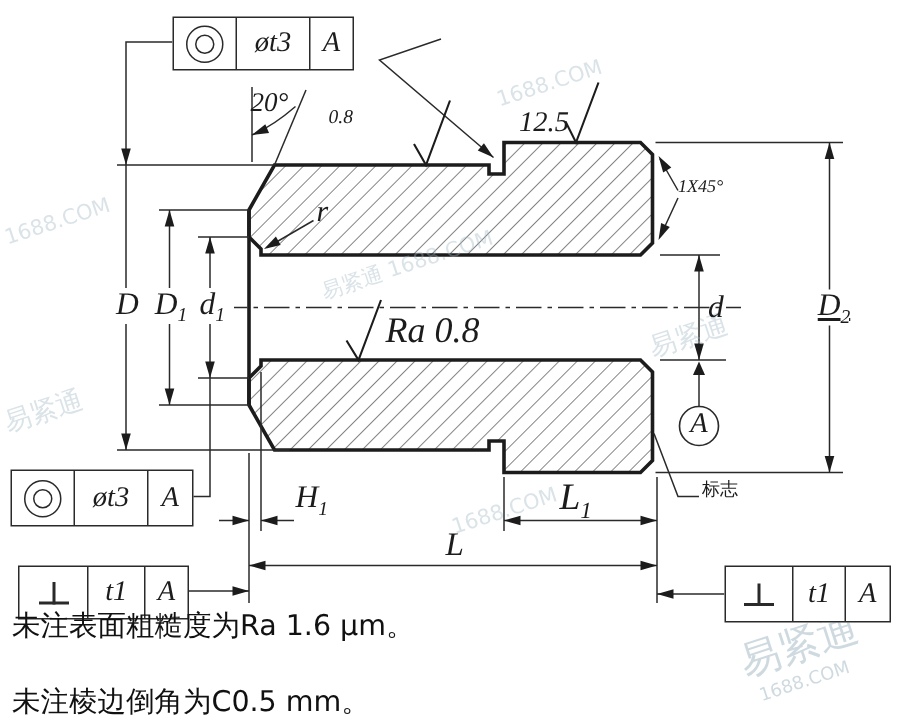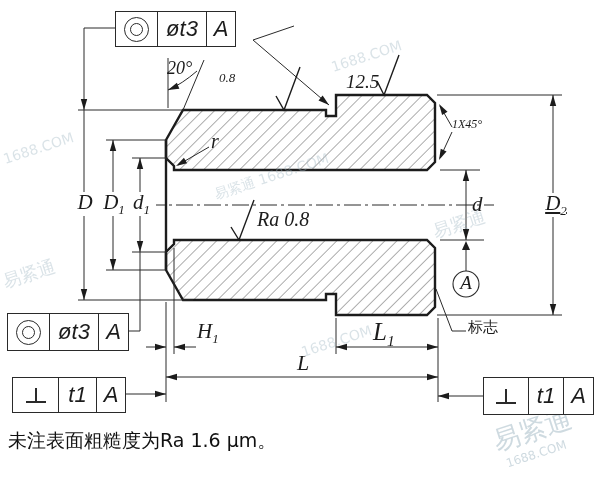--- a/index.html
+++ b/index.html
@@ -5,22 +5,22 @@
   html,body{margin:0;padding:0;background:#fff;}
   .stage{position:relative;width:600px;height:484px;background:#fff;overflow:hidden;
          font-family:"Liberation Serif",serif;color:#1c1c1c;}
   .stage svg{position:absolute;left:0;top:0;}
   .lbl{position:absolute;font-style:italic;white-space:nowrap;line-height:1;color:#1c1c1c;}
   .lbl sub{font-size:0.62em;line-height:1;}
   .dimlbl{text-align:center;background:#fff;padding:0 1px;}
   .cjk{font-style:normal;font-family:"DejaVu Sans","Liberation Sans",sans-serif;}
   .fcf{position:absolute;display:flex;background:#fff;border:1.4px solid #2a2a2a;}
   .fcf .cell{display:flex;align-items:center;justify-content:center;
-             font-style:italic;font-size:22px;border-right:1.4px solid #2a2a2a;
-             font-family:Liberation Sans, sans-serif;}
+             font-style:italic;font-size:19px;border-right:1.4px solid #2a2a2a;
+             font-family:Liberation Serif, serif;}
   .fcf .cell:last-child{border-right:none;}
   .conc{width:23px;height:23px;border:1.7px solid #2a2a2a;border-radius:50%;
         display:flex;align-items:center;justify-content:center;}
   .conc i{width:11px;height:11px;border:1.7px solid #2a2a2a;border-radius:50%;display:block;}
   .perp{position:relative;width:20px;height:15px;display:block;}
   .perp::before{content:"";position:absolute;left:9px;top:0;width:2px;height:15px;background:#2a2a2a;}
   .perp::after{content:"";position:absolute;left:0;bottom:0;width:20px;height:2px;background:#2a2a2a;}
   .wm{position:absolute;color:#9fb6c2;opacity:.38;transform:rotate(-18deg);
       font-family:"DejaVu Sans","Liberation Sans",sans-serif;pointer-events:none;font-size:14px;}
   .note{position:absolute;font-family:"DejaVu Sans","Liberation Sans",sans-serif;
@@ -127,21 +127,21 @@
   <div class="wm" style="left:492px;top:412px;font-size:27px;opacity:.5;">易紧通</div>
   <div class="wm" style="left:505px;top:447px;font-size:12px;opacity:.5;">1688.COM</div>
 
 
   <div class="lbl" style="left:167px;top:59px;font-size:18px;">20°</div>
 
   <div class="lbl" style="left:219px;top:71px;font-size:13px;">0.8</div>
 
   <div class="lbl" style="left:346px;top:72px;font-size:19px;">12.5</div>
 
-  <div class="lbl" style="left:257px;top:209px;font-size:20px;">Ra 0.8</div>
+  <div class="lbl" style="left:257px;top:209px;font-size:24px;">Ra 0.8</div>
 
   <div class="lbl" style="left:211px;top:131px;font-size:20px;">r</div>
 
   <div class="lbl" style="left:452px;top:118px;font-size:12px;">1X45°</div>
 
   <div class="lbl dimlbl" style="left:71px;top:192px;width:26px;font-size:21px;">
     <span>D</span><sub></sub></div>
   <div class="lbl dimlbl" style="left:98px;top:192px;width:30px;font-size:21px;">
     <span>D</span><sub>1</sub></div>
   <div class="lbl dimlbl" style="left:127px;top:192px;width:27px;font-size:21px;">
@@ -151,21 +151,21 @@
   <div class="lbl dimlbl" style="left:539px;top:193px;width:32px;font-size:21px;text-decoration:underline;">
     <span>D</span><sub>2</sub></div>
   <div class="lbl" style="left:197px;top:321px;font-size:21px;">
     <span>H</span><sub>1</sub></div>
   <div class="lbl" style="left:373px;top:319px;font-size:25px;">
     <span>L</span><sub>1</sub></div>
   <div class="lbl" style="left:297px;top:352px;font-size:22px;">
     <span>L</span><sub></sub></div>
 
   <div class="lbl" style="left:458px;top:273px;width:16px;text-align:center;font-size:19px;">A</div>
-  <div class="lbl cjk" style="left:468px;top:320px;font-size:15px;">标志</div>
+  <div class="lbl cjk" style="left:468px;top:320px;font-size:12px;">标志</div>
 
   <div class="fcf" style="left:115px;top:11px;height:34px;">
     <span class="cell" style="width:41px;">
       <span class="conc">
           <i></i>
         </span>
       </span>
     <span class="cell" style="width:48px;">øt3</span>
     <span class="cell" style="width:28px;">A</span>
   </div>
@@ -189,15 +189,16 @@
   </div>
 
   <div class="fcf" style="left:483px;top:377px;height:36px;">
     <span class="cell" style="width:44px;">
       <span class="perp"></span>
       </span>
     <span class="cell" style="width:34px;">t1</span>
     <span class="cell" style="width:29px;">A</span>
   </div>
 
-  <div class="note" style="left:8px;top:428px;">未注表面粗糙度为Ra 1.6 μm。</div>
+  <div class="note" style="left:8px;top:404px;">未注表面粗糙度为Ra 1.6 μm。</div>
+  <div class="note" style="left:8px;top:455px;">未注棱边倒角为C0.5 mm。</div>
 
 </div>
 
 </body></html>

